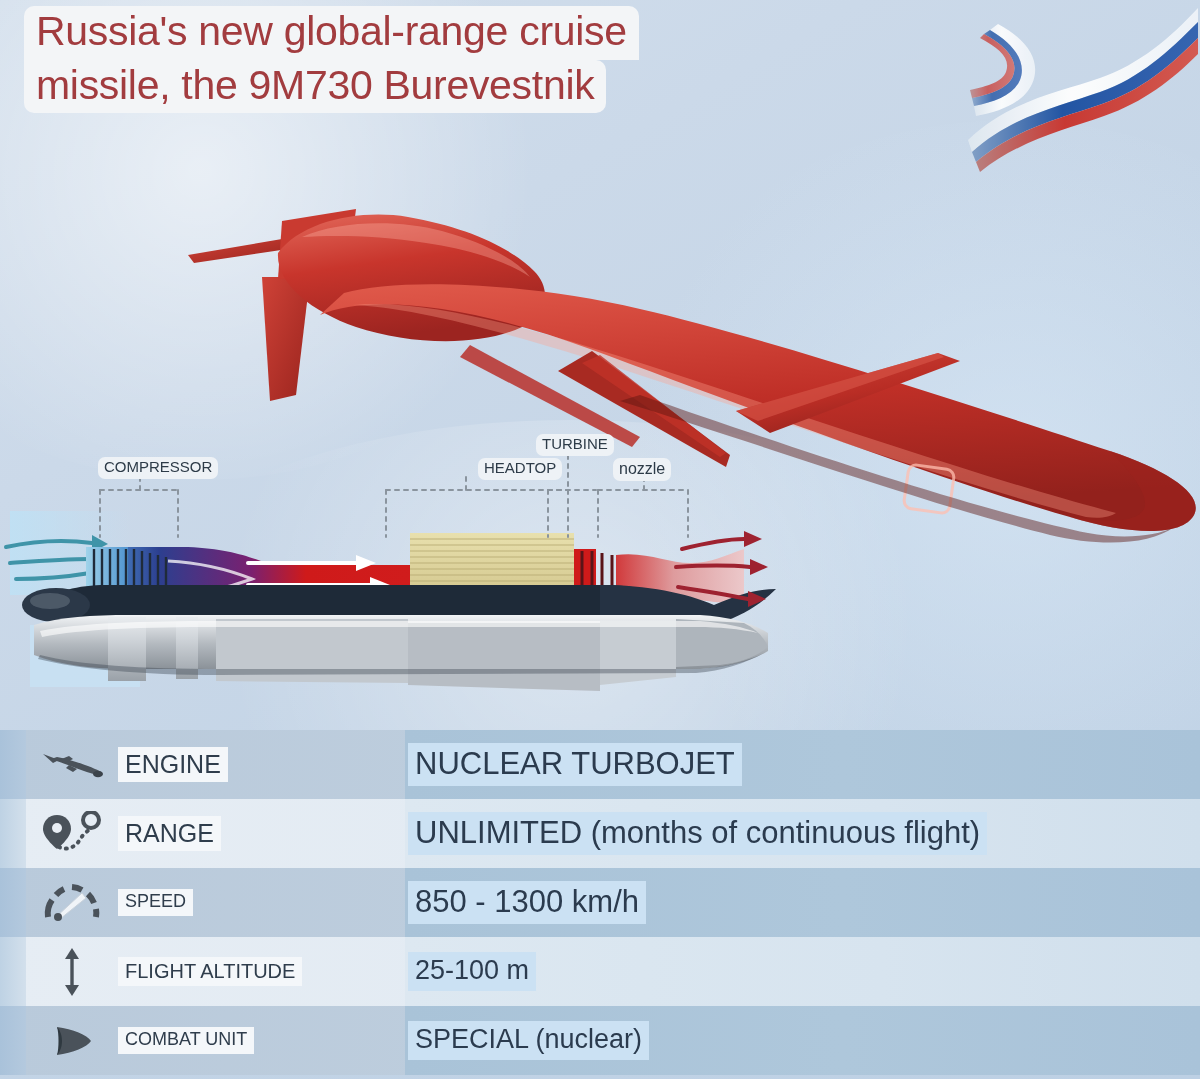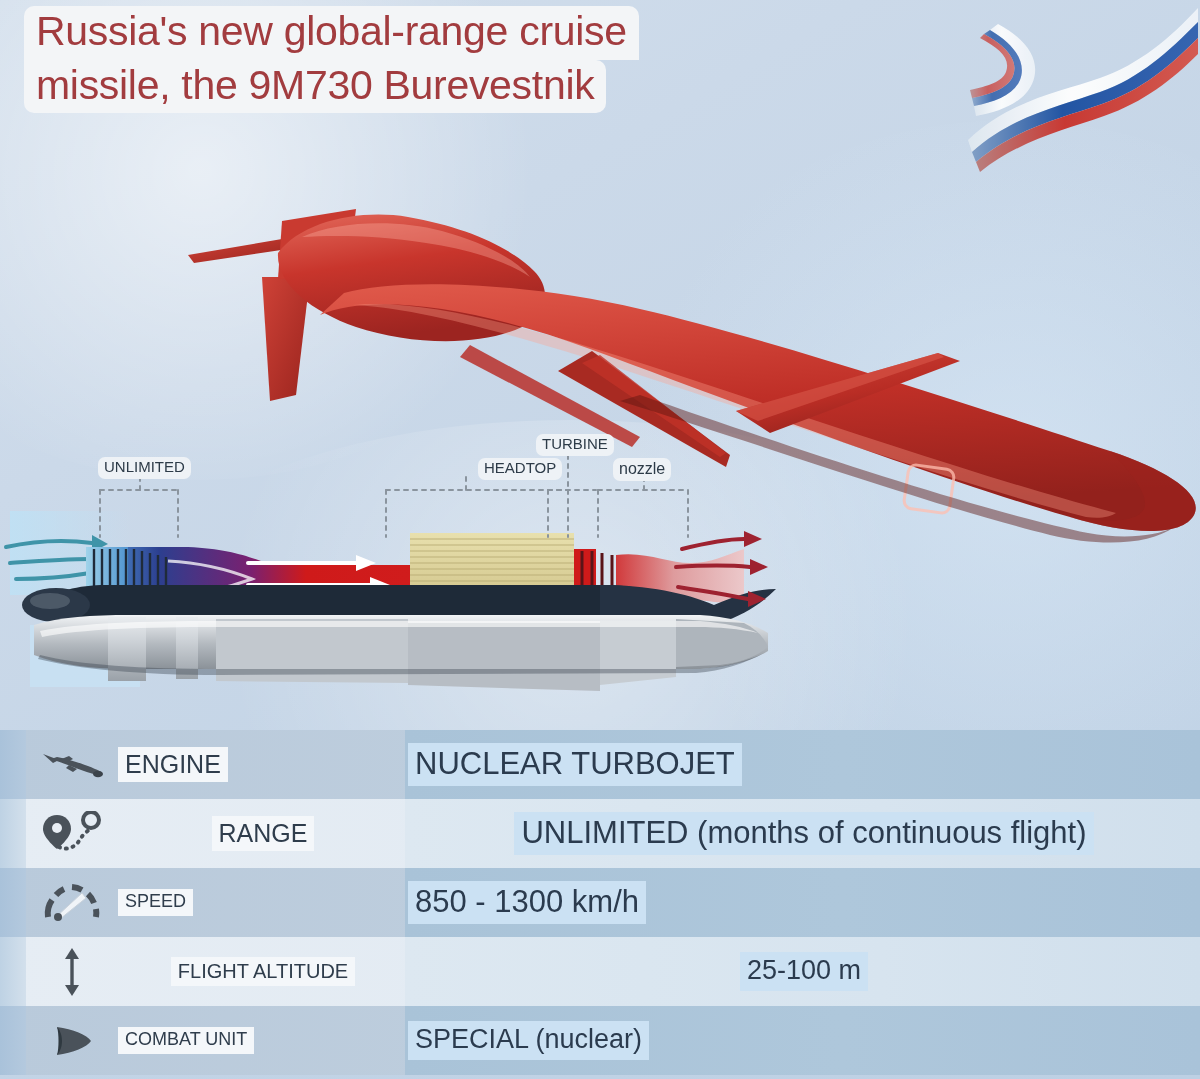--- a/index.html
+++ b/index.html
@@ -117,21 +117,21 @@
     z-index: 30;
   }
   .spec-row {
     position: relative;
     display: flex;
     align-items: center;
     height: 69px;
     box-sizing: border-box;
   }
   .spec-row.odd  { background: linear-gradient(90deg, #b9cadb 0%, #bdcddd 38%, #b7c9db 70%, #b3c6d9 100%); }
-  .spec-row.even { background: linear-gradient(90deg, #e6edf4 0%, #e3ebf3 40%, #d6e2ee 72%, #cfdcea 100%); text-align: center; }
+  .spec-row.even { background: linear-gradient(90deg, #e6edf4 0%, #e3ebf3 40%, #d6e2ee 72%, #cfdcea 100%); }
 
   .spec-row::before {
     content: "";
     position: absolute;
     left: 0; top: 0; bottom: 0;
     width: 26px;
     background: linear-gradient(90deg, #a9c2da 0%, #b4c9de 100%);
   }
   .spec-row.even::before {
     background: linear-gradient(90deg, #bed2e4 0%, #d3e0ec 100%);
@@ -473,21 +473,21 @@
         <path d="M568,30 L568,65"></path>
         <path d="M548,65 L596,65"></path>
         <path d="M548,65 L548,112"></path>
 
         <path d="M598,65 L688,65"></path>
         <path d="M598,65 L598,112"></path>
         <path d="M688,65 L688,112"></path>
         <path d="M644,52 L644,65"></path>
       </g>
     </svg>
-    <span class="callout-label cl-compressor">UNLIMITED</span>
+    <span class="callout-label cl-compressor">COMPRESSOR</span>
     <span class="callout-label cl-headtop">HEADTOP</span>
     <span class="callout-label cl-turbine">TURBINE</span>
     <span class="callout-label cl-nozzle">nozzle</span>
   </div>
 
   <div id="spec-table">
 
     <div class="spec-row odd">
       <div class="value-band"></div>
       <div class="cell-icon">

